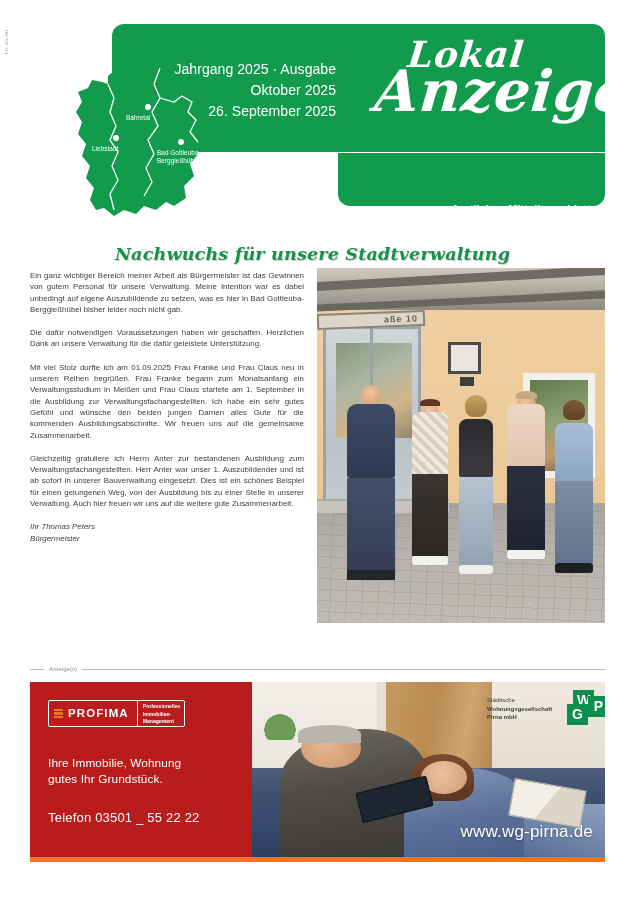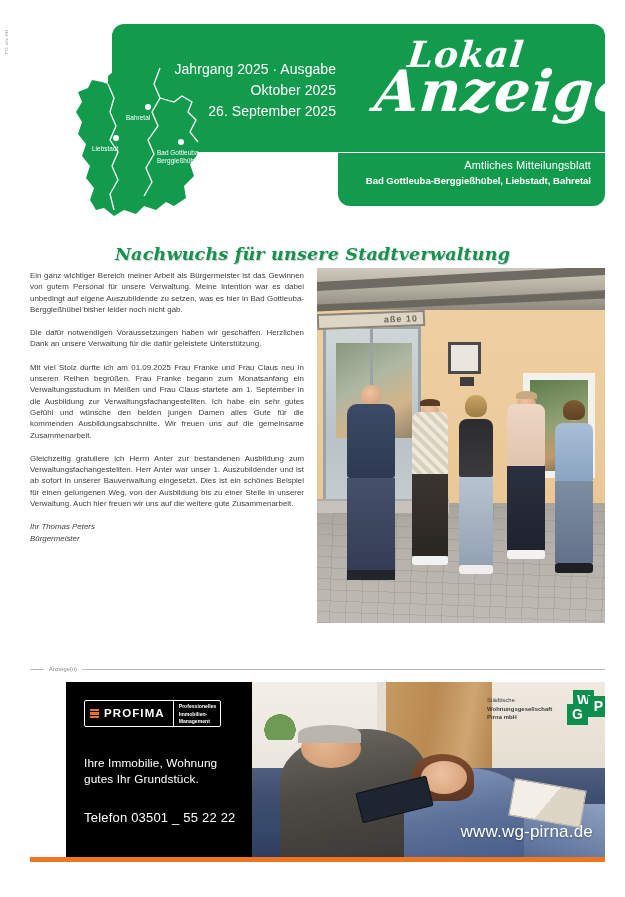--- a/index.html
+++ b/index.html
@@ -63,23 +63,24 @@
     height: 53px;
     background: #139b4d;
     border-radius: 0 0 12px 12px;
     box-sizing: border-box;
     padding: 6px 14px 0 0;
     text-align: right;
     color: #ffffff;
   }
   .mast-sub .l1 {
     font-size: 11px;
-    font-weight: normal;
+    font-weight: bold;
     letter-spacing: .1px;
     line-height: 1.25;
+    margin-top: 44px;
   }
   .mast-sub .l2 {
     font-size: 9.6px;
     font-weight: bold;
     letter-spacing: -.05px;
     margin-top: 2px;
     line-height: 1.2;
   }
 
   
@@ -290,22 +291,21 @@
     position: absolute;
     left: 30px;
     top: 682px;
     width: 575px;
     height: 180px;
     overflow: hidden;
     background: #ffffff;
   }
   .ad-left {
     position: absolute; left: 0; top: 0; width: 222px; height: 100%;
-    background: #000000;
-    margin-left: 36px;
+    background: #b91c1c;
   }
   .ad-logo-box {
     position: absolute; left: 18px; top: 18px;
     display: flex; align-items: stretch;
     border: 1.4px solid #ffffff; border-radius: 2px;
   }
   .ad-logo-inner {
     display: flex; align-items: center; gap: 5px;
     padding: 3px 8px 3px 5px;
     border-right: 1.4px solid #ffffff;

